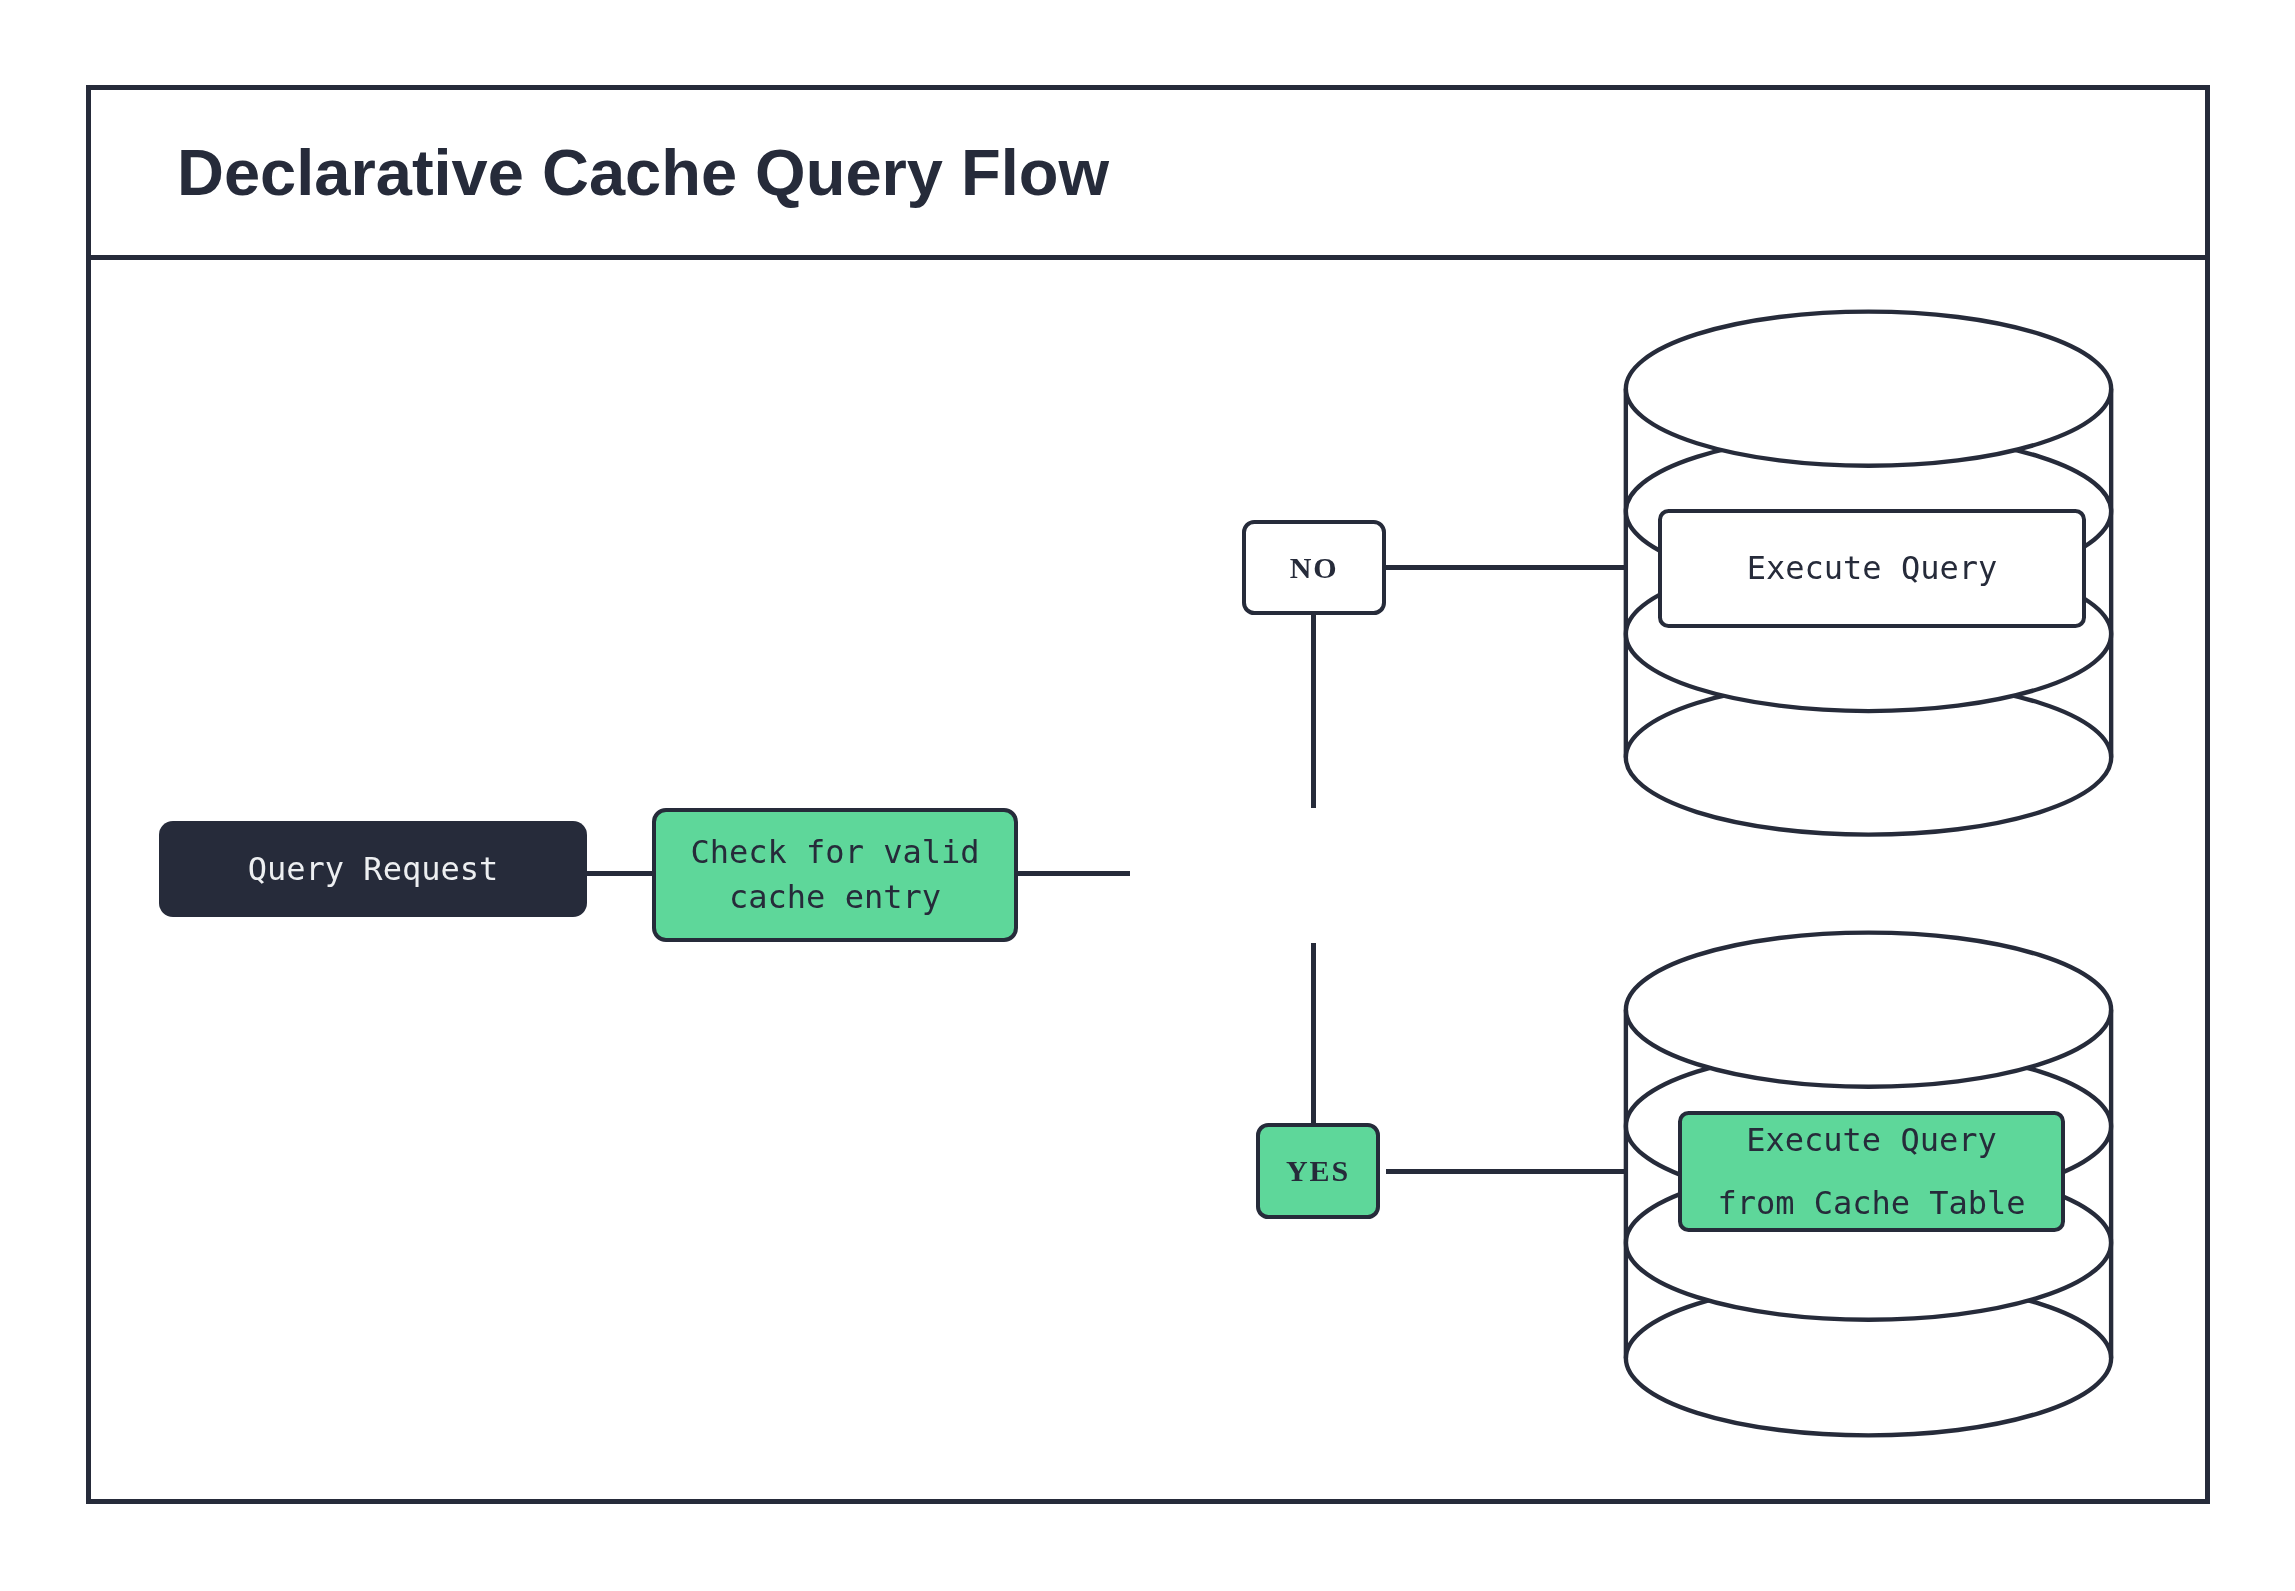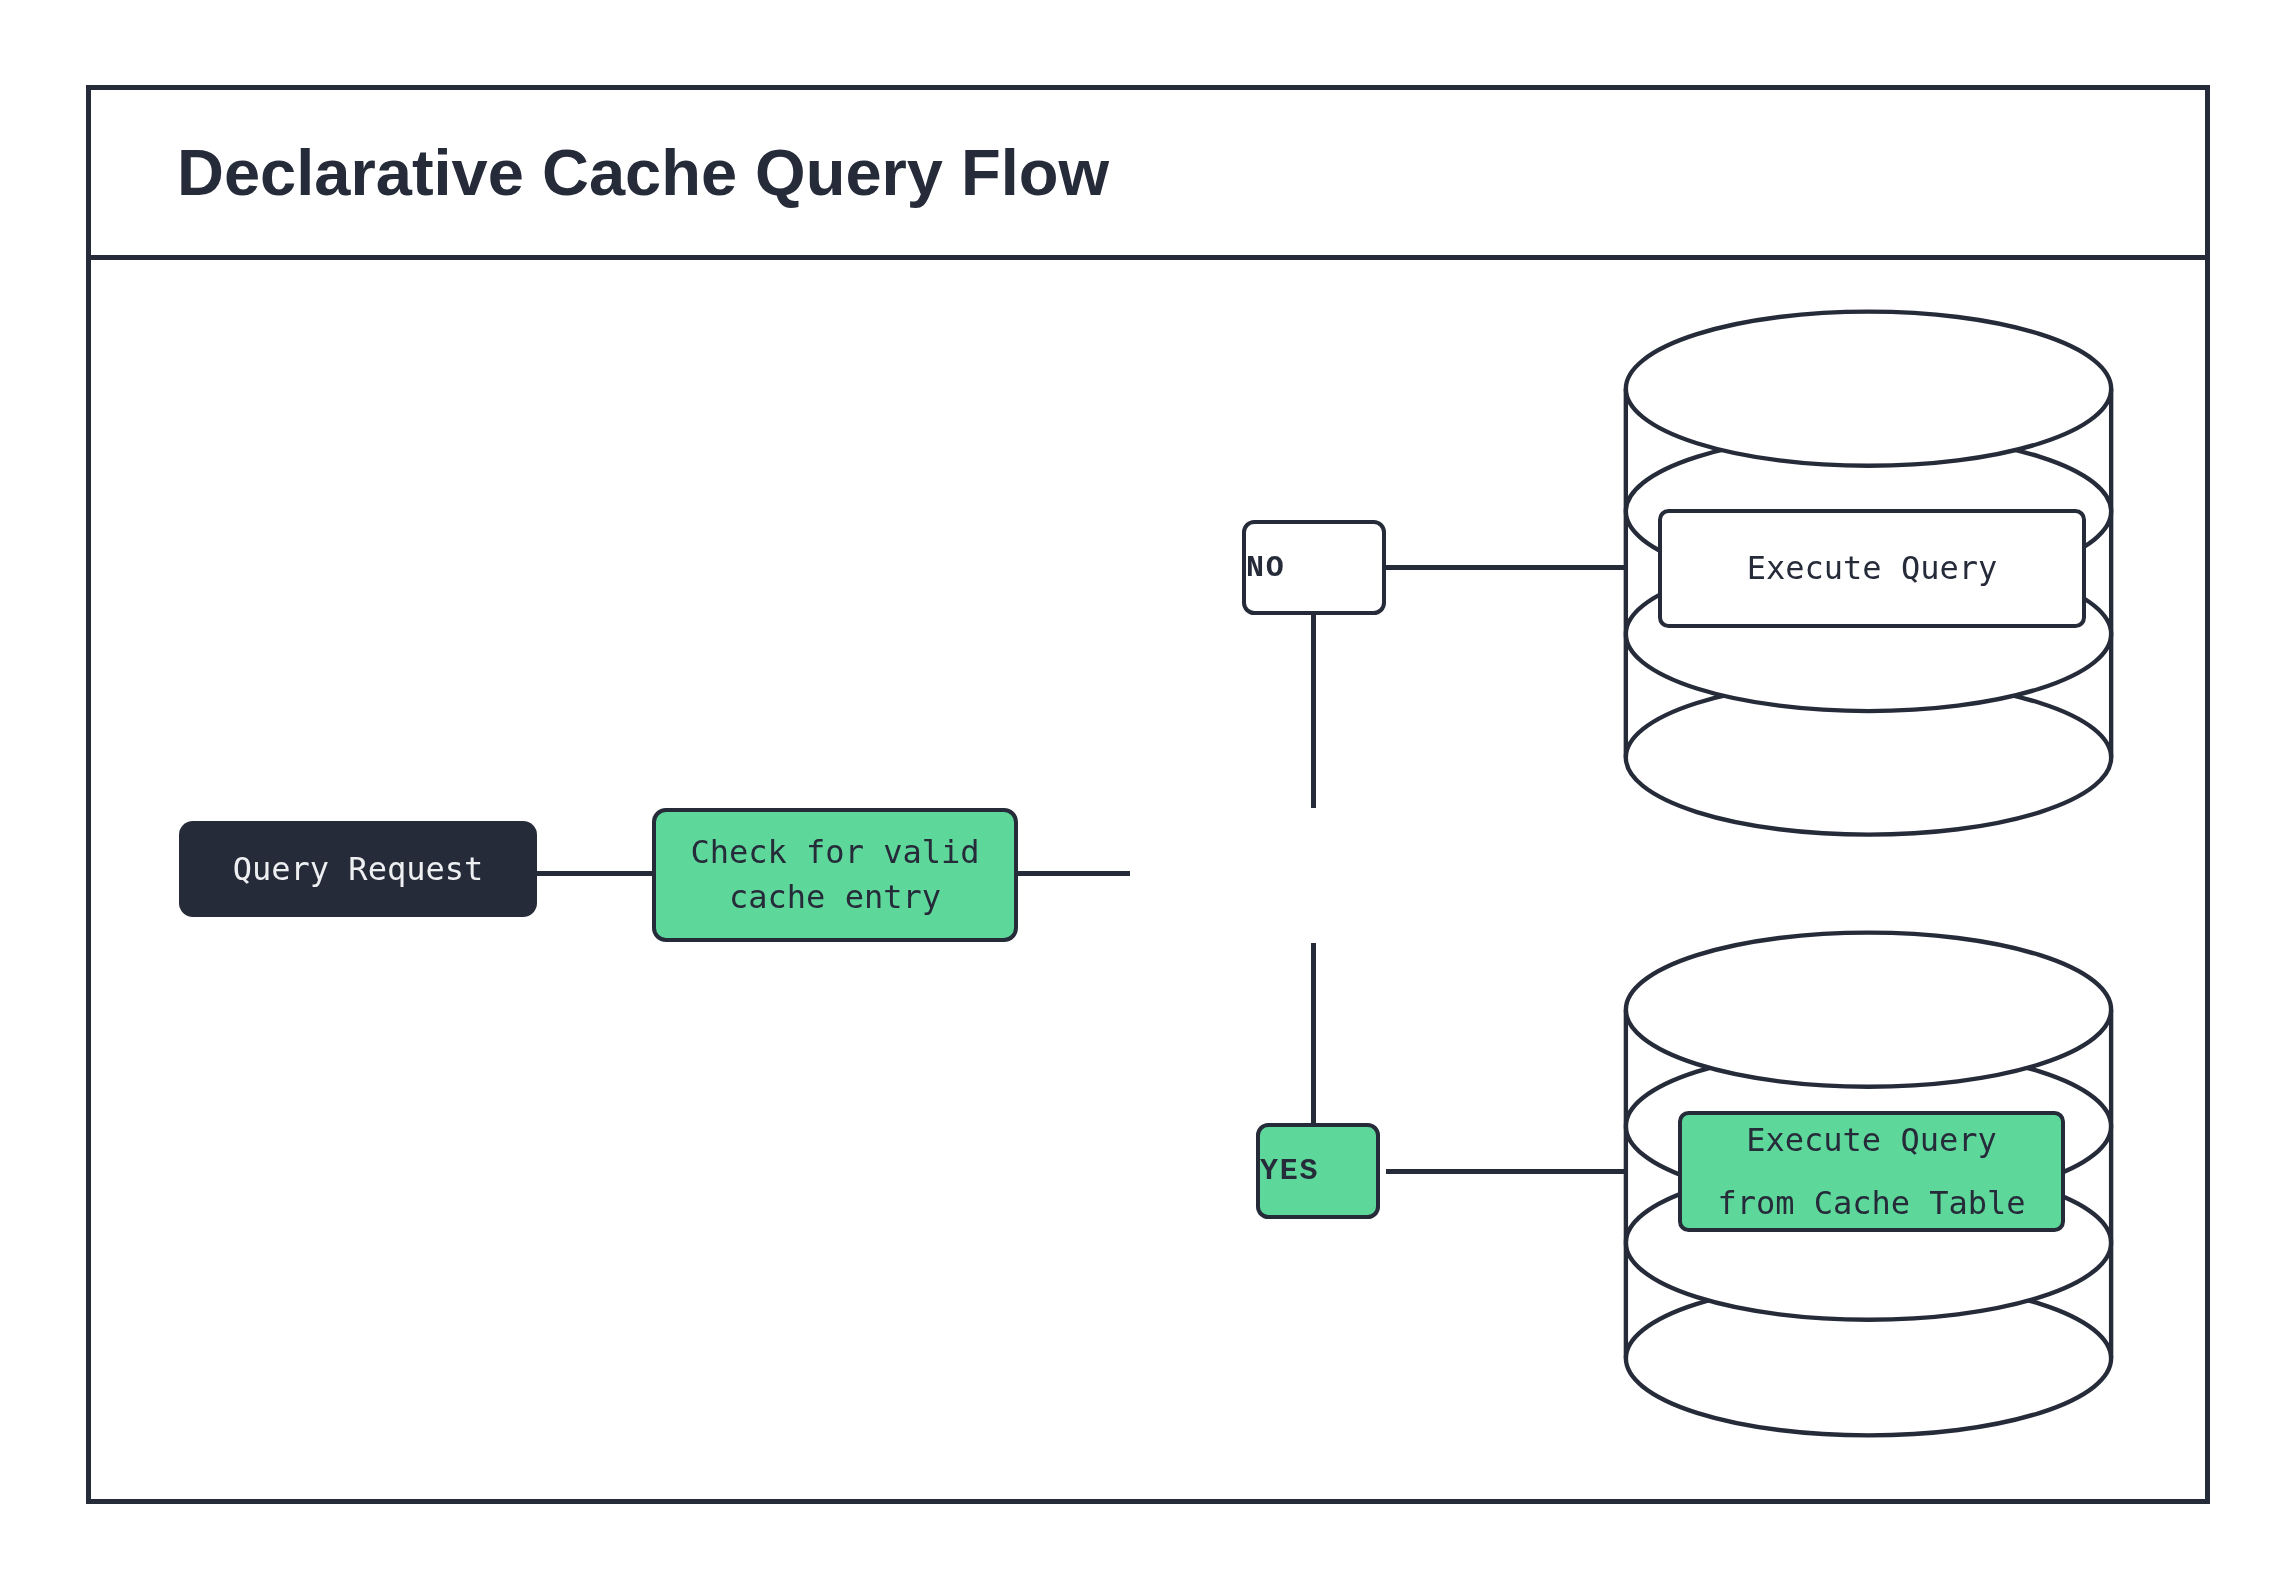--- a/index.html
+++ b/index.html
@@ -30,28 +30,28 @@
 
   .node{
     position:absolute;display:flex;flex-direction:column;
     align-items:center;justify-content:center;text-align:center;
     font-family:"DejaVu Sans Mono","Liberation Mono",monospace;
     font-size:32px;line-height:45px;border-radius:14px;
   }
   .node-dark{background:var(--ink);color:var(--light-text);}
   .node-green{background:var(--green);border:4.4px solid var(--ink);color:var(--ink);}
 
-  .node-query{left:88px;top:561px;width:358px;height:96px;}
+  .node-query{left:68px;top:561px;width:428px;height:96px;}
   .node-check{left:561px;top:548px;width:366px;height:134px;}
   .node-decision{left:1039px;top:548px;width:368px;height:136px;}
 
   .tag{
-    position:absolute;display:flex;align-items:center;
+    position:absolute;display:flex;align-items:center;justify-content:center;
     border:4.4px solid var(--ink);border-radius:12.3px;
-    font-family:Liberation Mono, monospace;font-weight:bold;
+    font-family:Liberation Serif, serif;font-weight:bold;
     font-size:30px;letter-spacing:1.8px;color:var(--ink);
   }
   .tag-no{left:1151px;top:260px;width:144px;height:95px;background:#fff;}
   .tag-yes{left:1151px;top:863px;width:124px;height:96px;background:var(--green);margin-left:14px;}
 
   .h-line{position:absolute;height:5.3px;background:var(--ink);}
   .v-line{position:absolute;width:5.3px;background:var(--ink);}
   .line-q-check{left:442px;top:611px;width:119px;}
   .line-check-dec{left:927px;top:611px;width:112px;}
   .line-no-db{left:1295px;top:305px;width:242px;}

